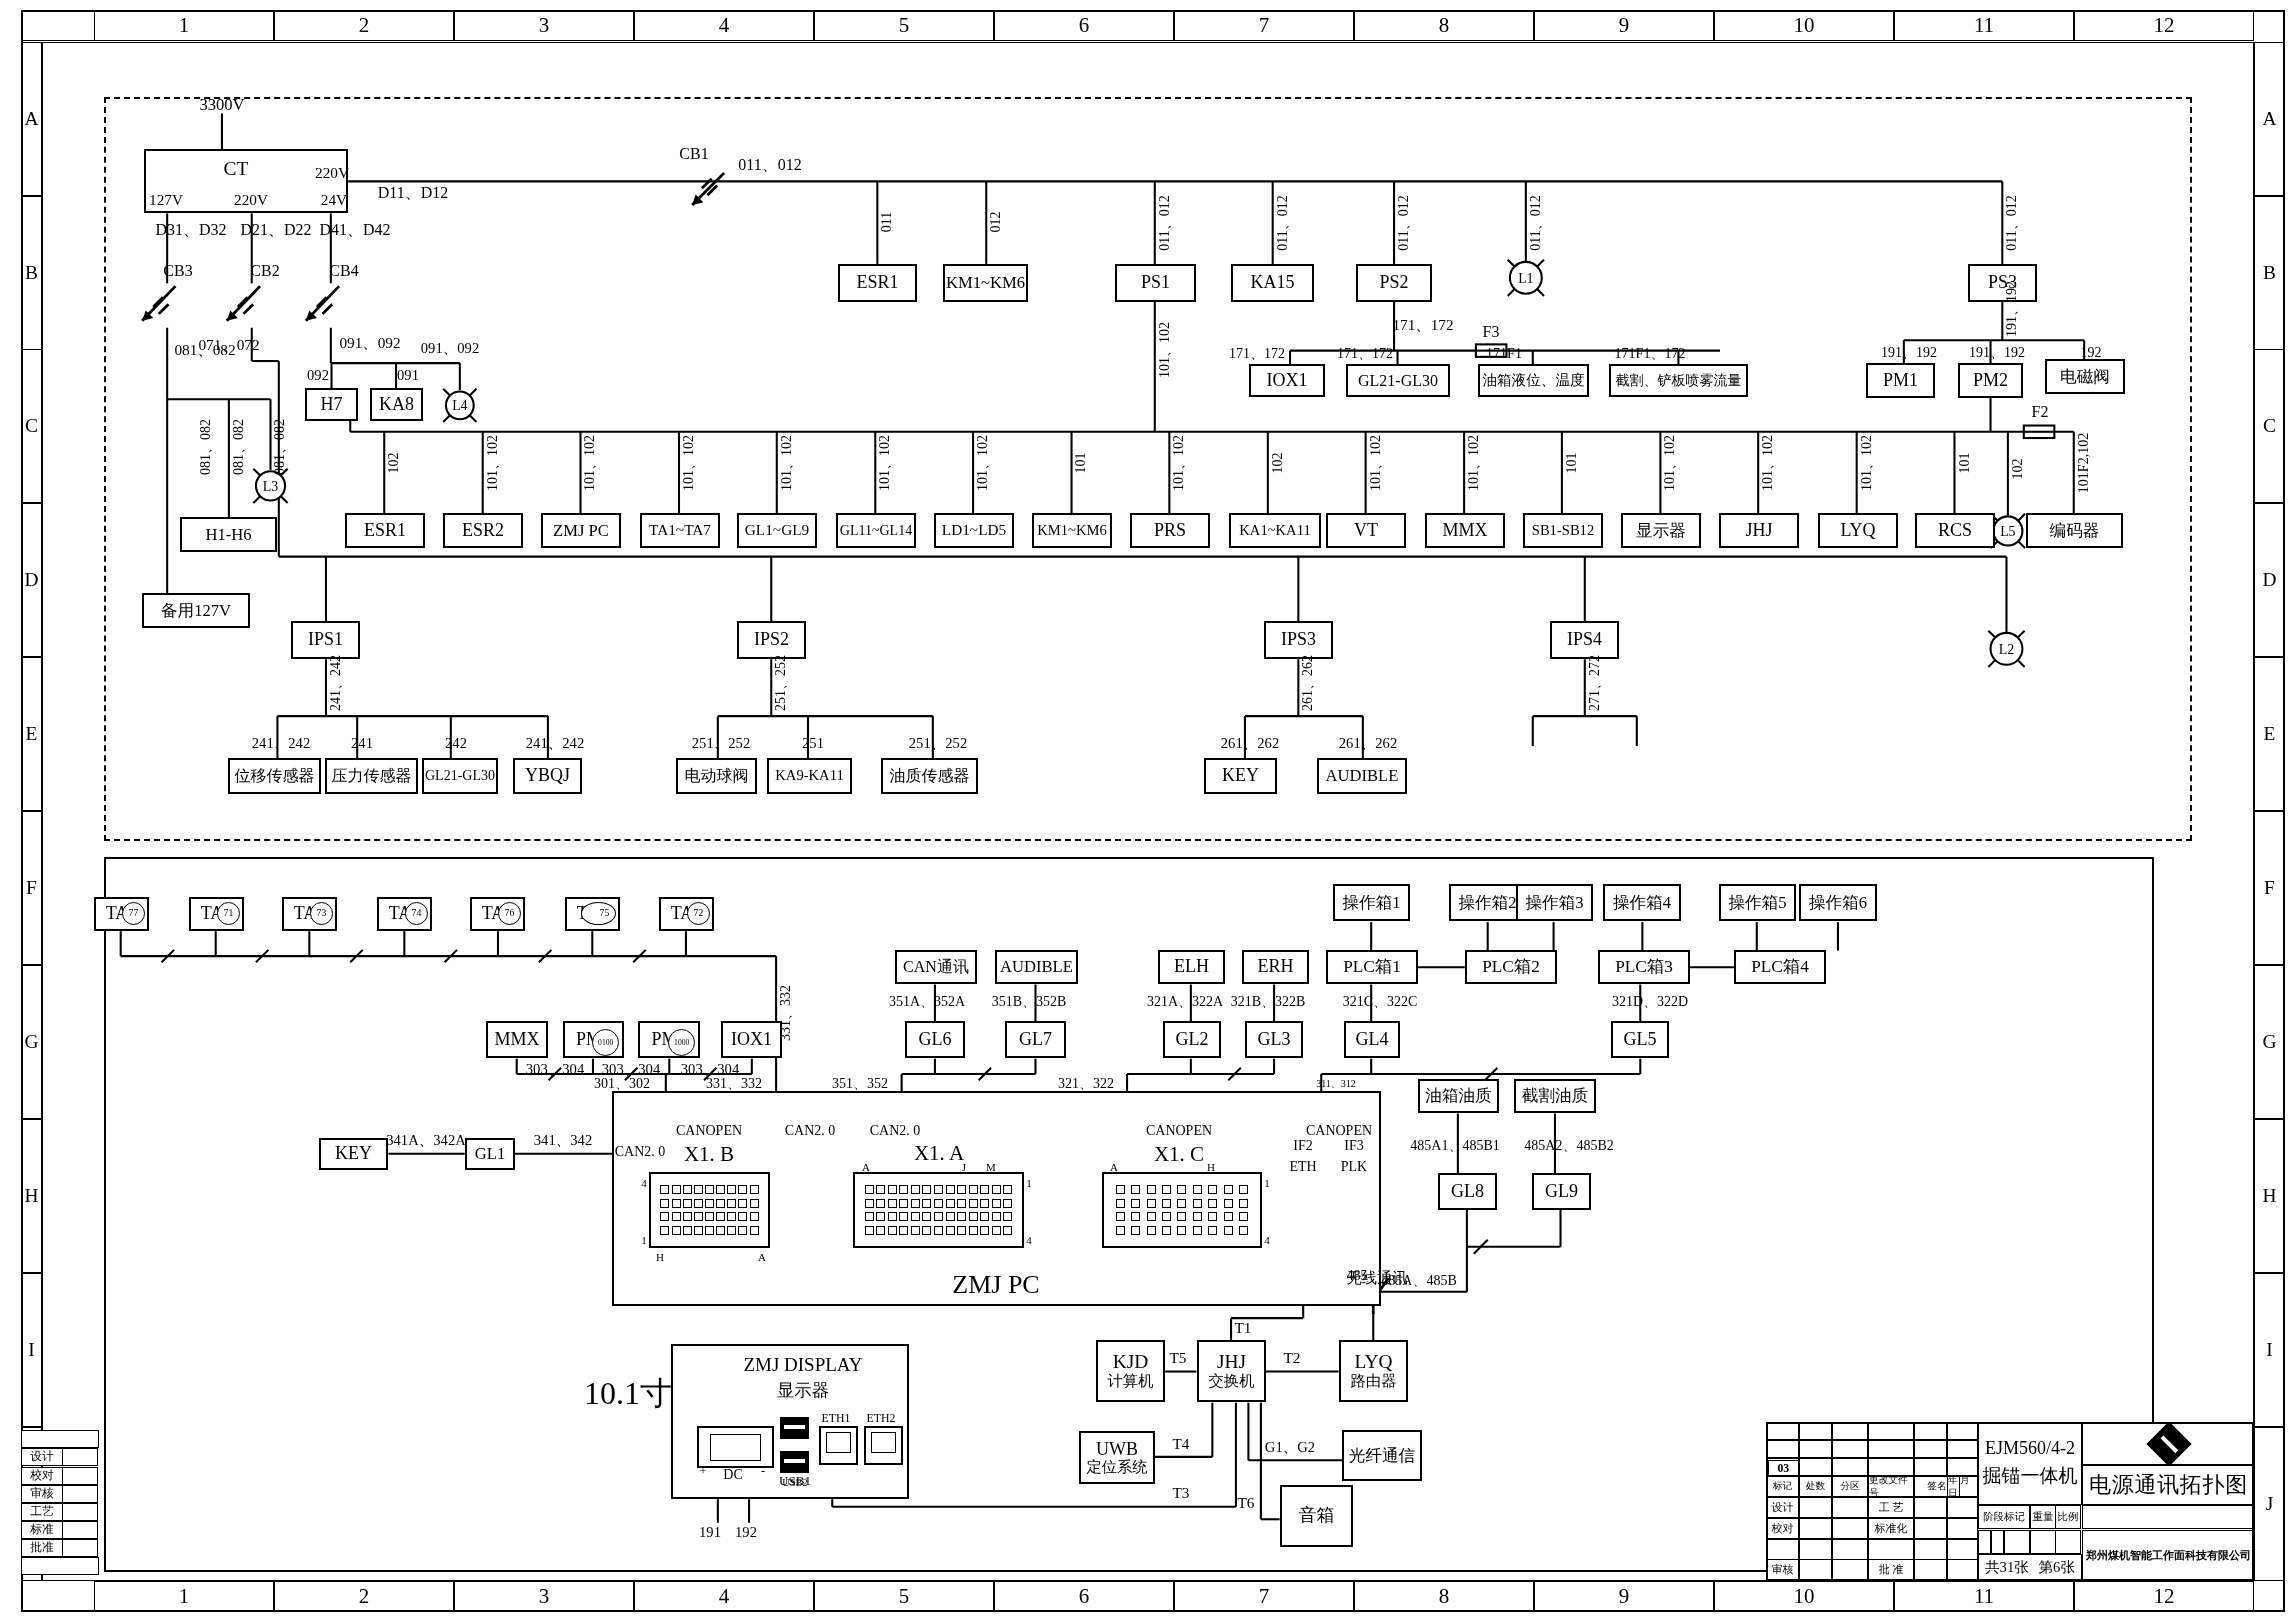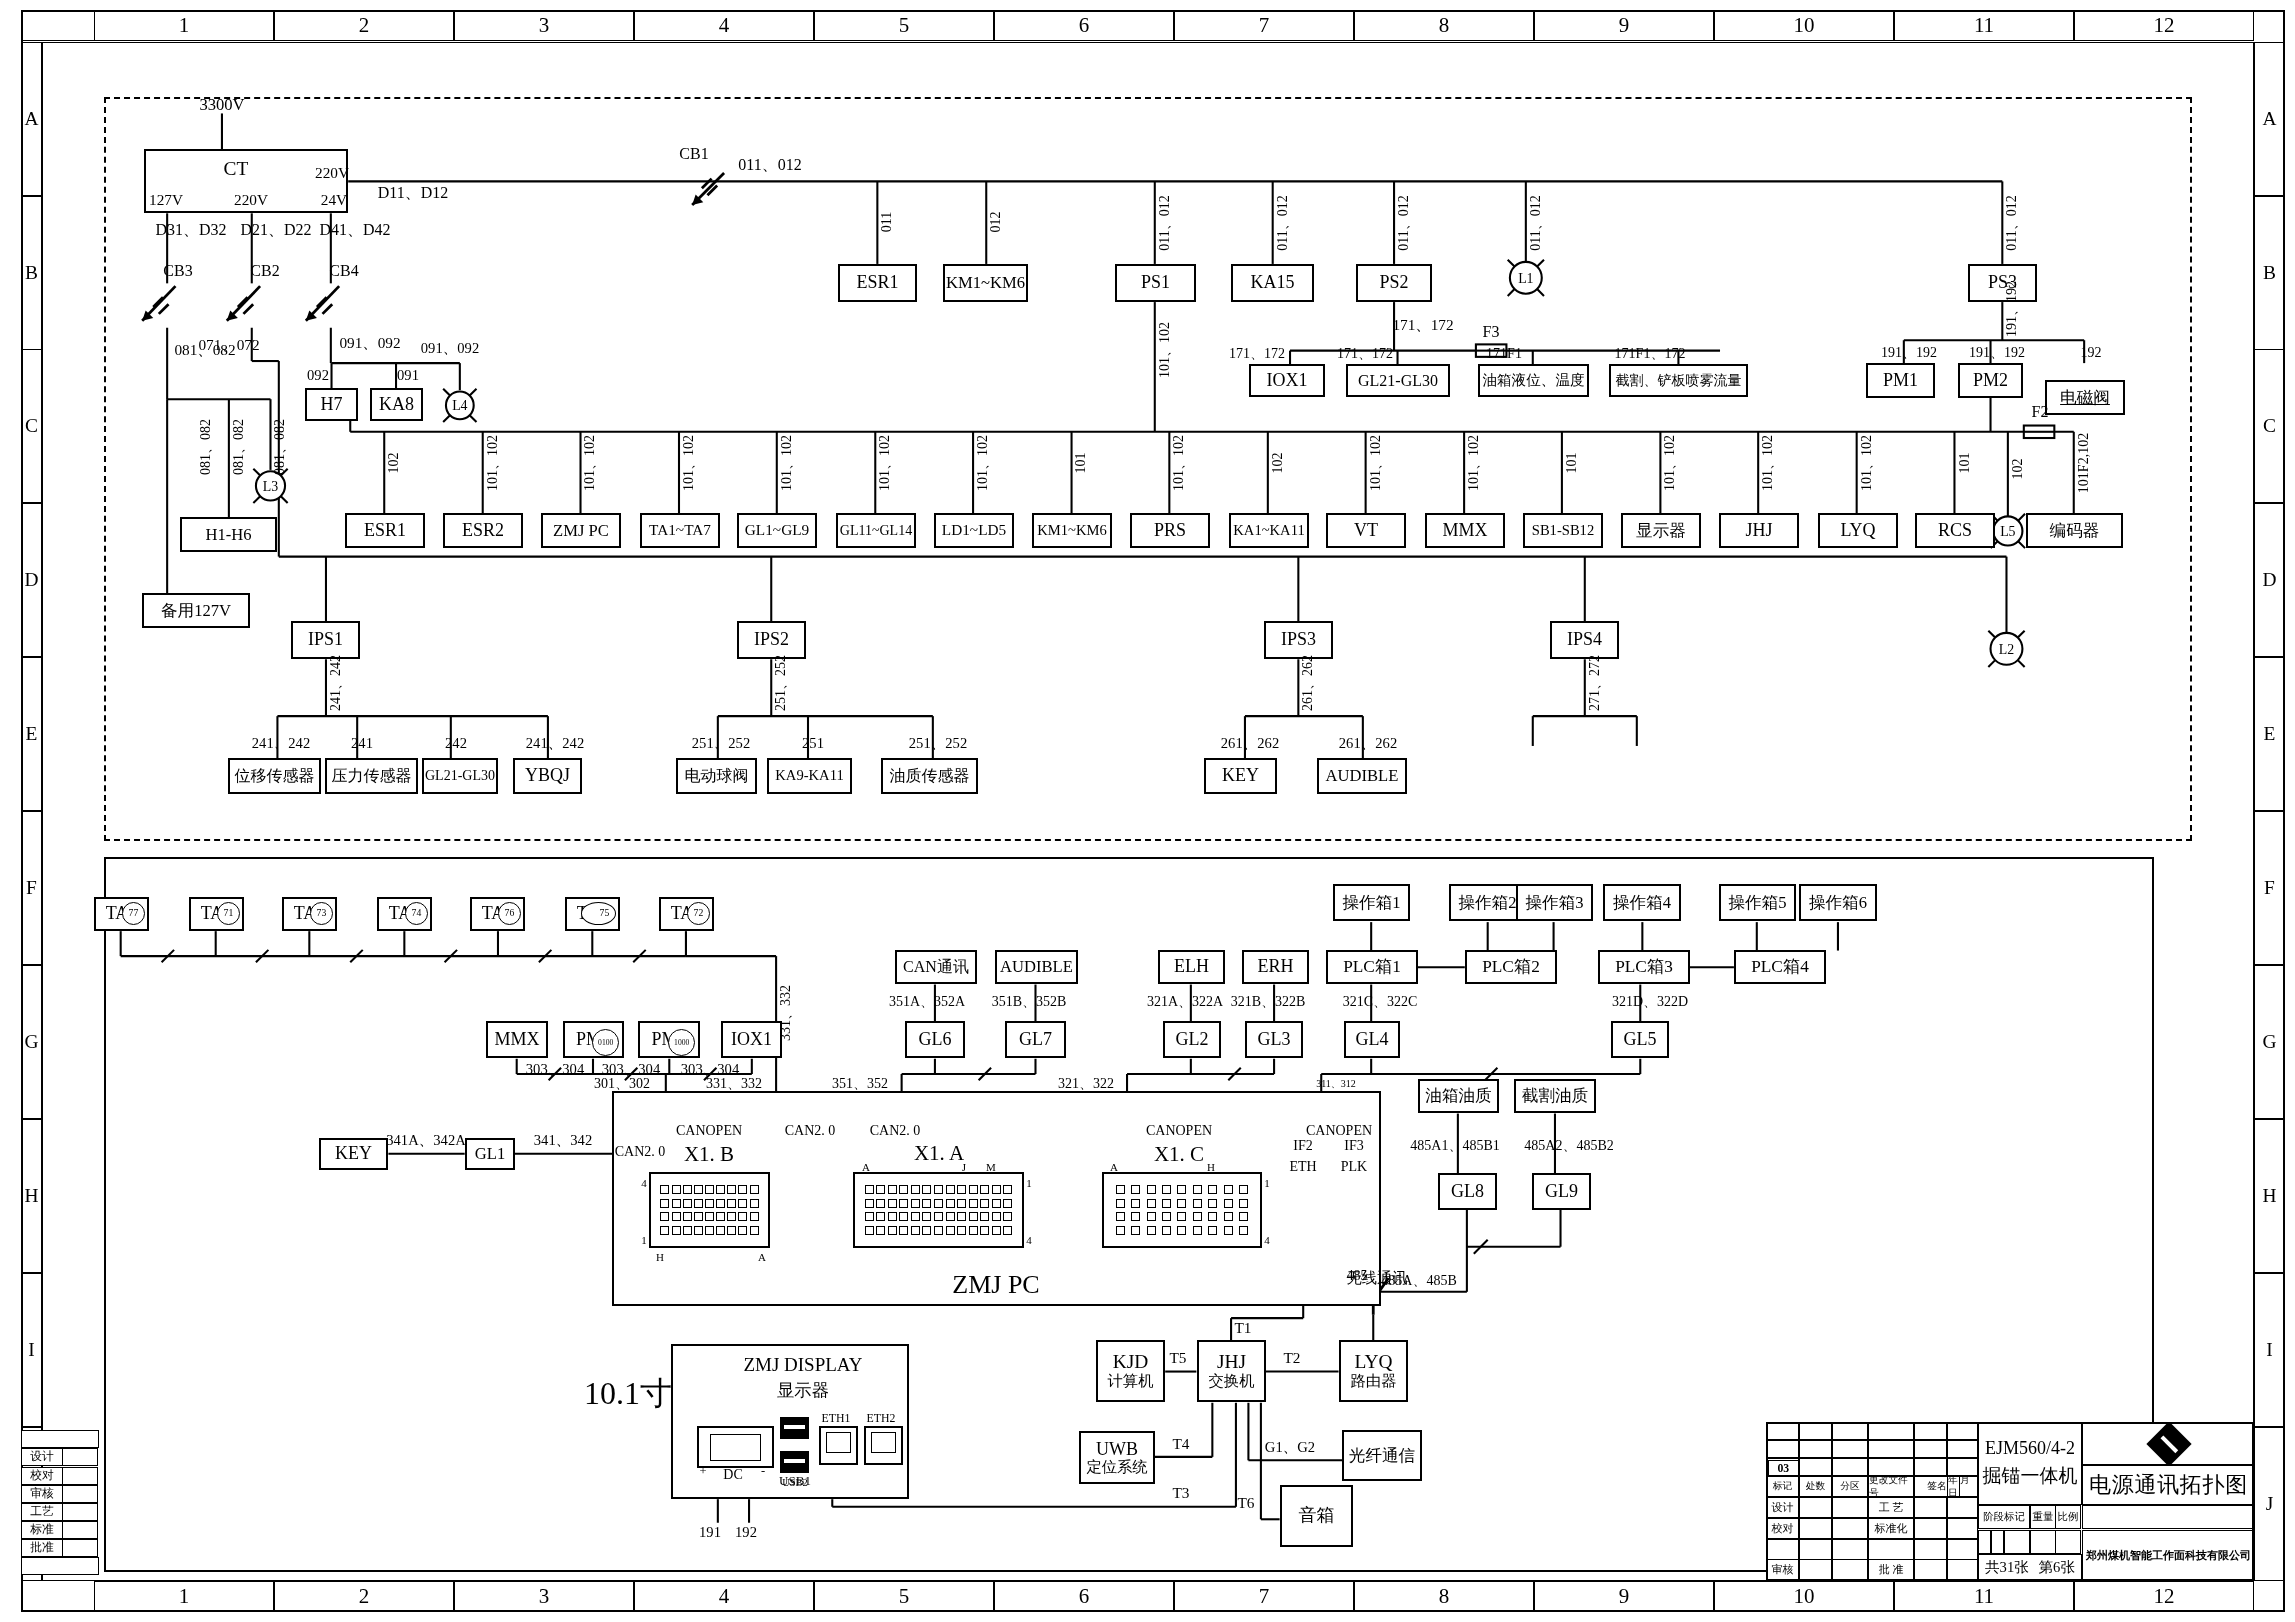--- a/index.html
+++ b/index.html
@@ -367,21 +367,21 @@
       </div>
       <div class="box" style="left: 1609px; top: 364px; width: 139px; height: 33px; font-size: 14px;">
         <div>截割、铲板喷雾流量</div>
       </div>
       <div class="box" style="left: 1866px; top: 363px; width: 69px; height: 35px;">
         <div>PM1</div>
       </div>
       <div class="box" style="left: 1958px; top: 363px; width: 65px; height: 35px;">
         <div>PM2</div>
       </div>
-      <div class="box" style="left: 2045px; top: 380px; width: 80px; height: 35px; font-size: 16.6px; text-decoration: underline;">
+      <div class="box" style="left: 2045px; top: 359px; width: 80px; height: 35px; font-size: 16.6px;">
         <div>电磁阀</div>
       </div>
       <div class="box" style="left: 345px; top: 513px; width: 80px; height: 35px;">
         <div>ESR1</div>
       </div>
       <div class="box" style="left: 443px; top: 513px; width: 80px; height: 35px;">
         <div>ESR2</div>
       </div>
       <div class="box" style="left: 541px; top: 513px; width: 80px; height: 35px; font-size: 16.6px;">
         <div>ZMJ PC</div>
@@ -397,21 +397,21 @@
       </div>
       <div class="box" style="left: 934px; top: 513px; width: 80px; height: 35px; font-size: 15.3px;">
         <div>LD1~LD5</div>
       </div>
       <div class="box" style="left: 1032px; top: 513px; width: 80px; height: 35px; font-size: 14.6px;">
         <div>KM1~KM6</div>
       </div>
       <div class="box" style="left: 1130px; top: 513px; width: 80px; height: 35px;">
         <div>PRS</div>
       </div>
-      <div class="box" style="left: 1229px; top: 513px; width: 80px; height: 35px; font-size: 14.6px;">
+      <div class="box" style="left: 1229px; top: 513px; width: 92px; height: 35px; font-size: 14.6px;">
         <div>KA1~KA11</div>
       </div>
       <div class="box" style="left: 1326px; top: 513px; width: 80px; height: 35px;">
         <div>VT</div>
       </div>
       <div class="box" style="left: 1425px; top: 513px; width: 80px; height: 35px;">
         <div>MMX</div>
       </div>
       <div class="box" style="left: 1523px; top: 513px; width: 80px; height: 35px; font-size: 14.6px;">
         <div>SB1-SB12</div>

